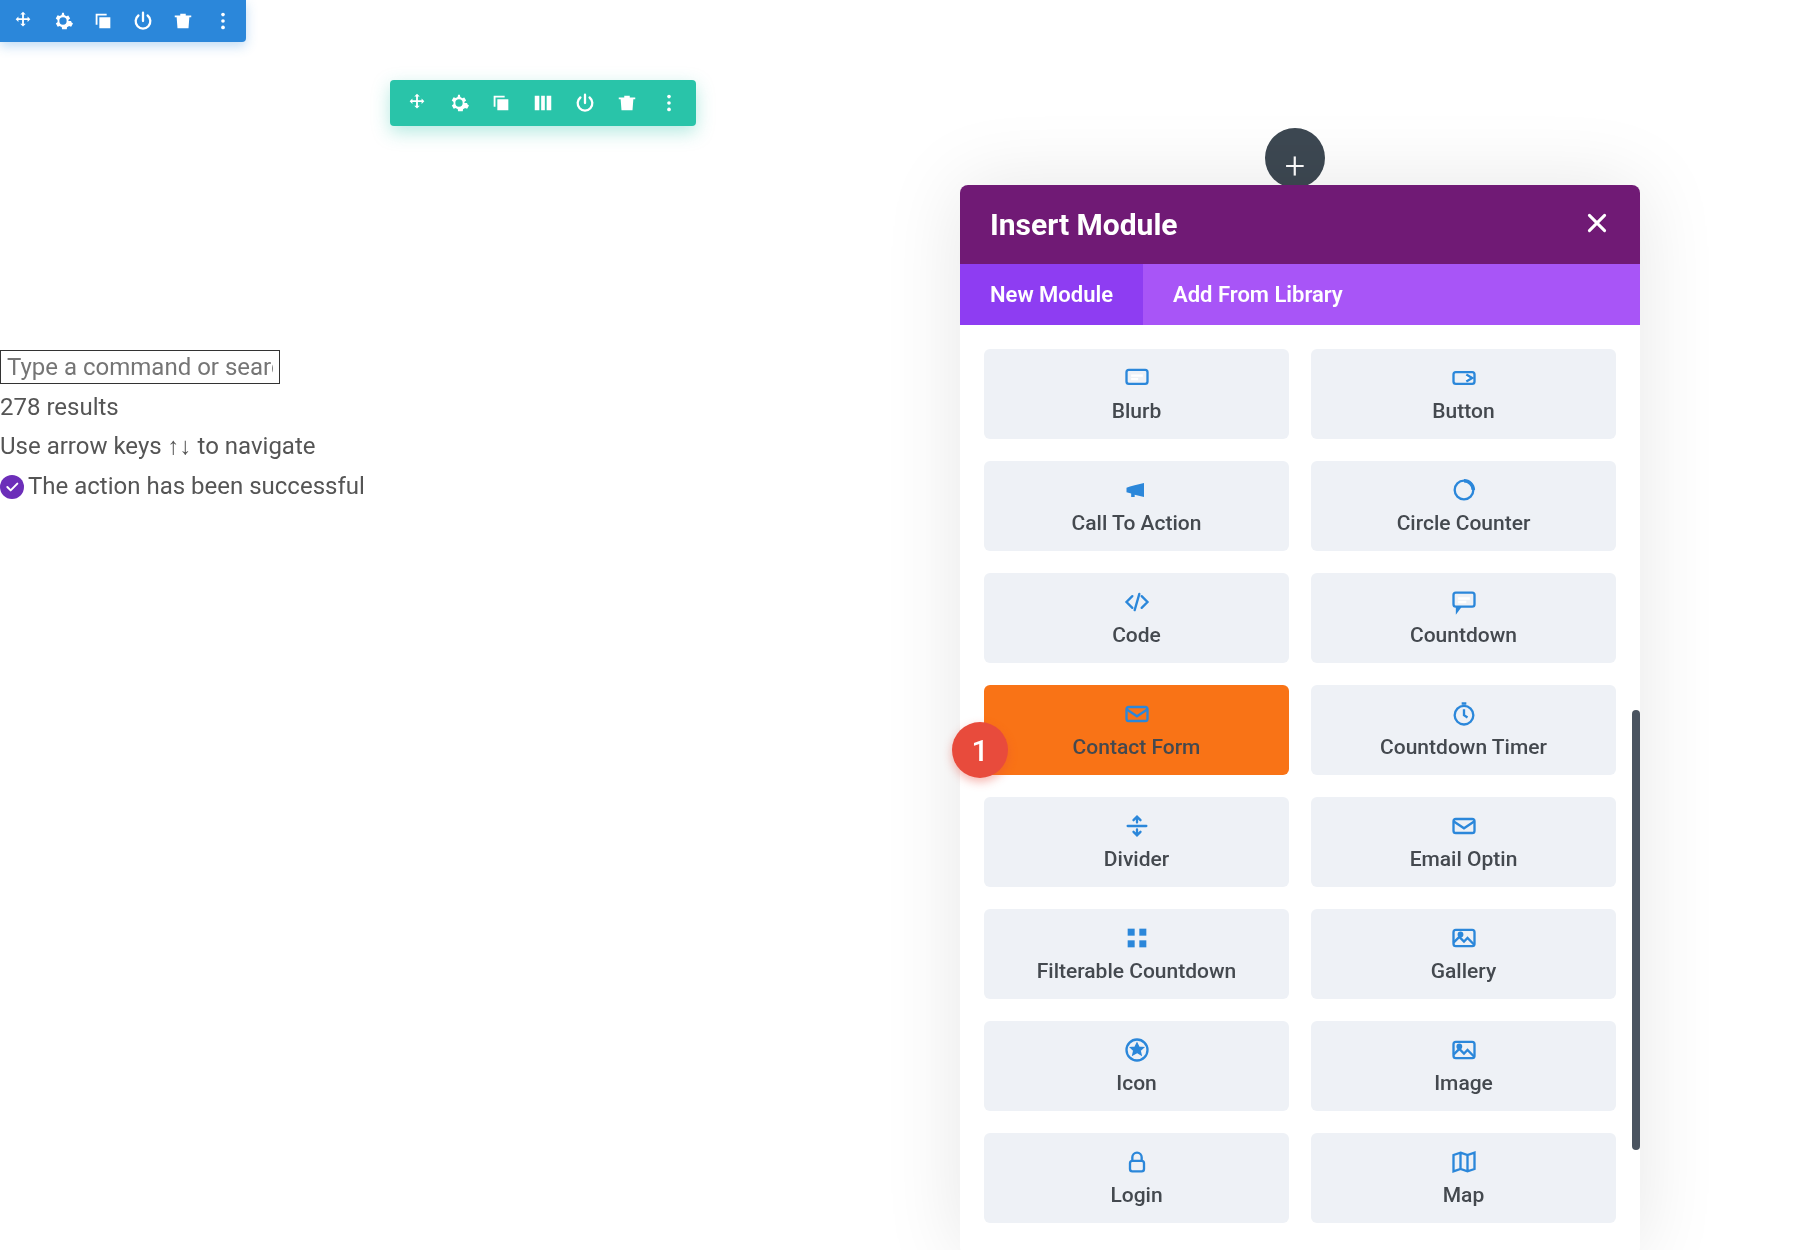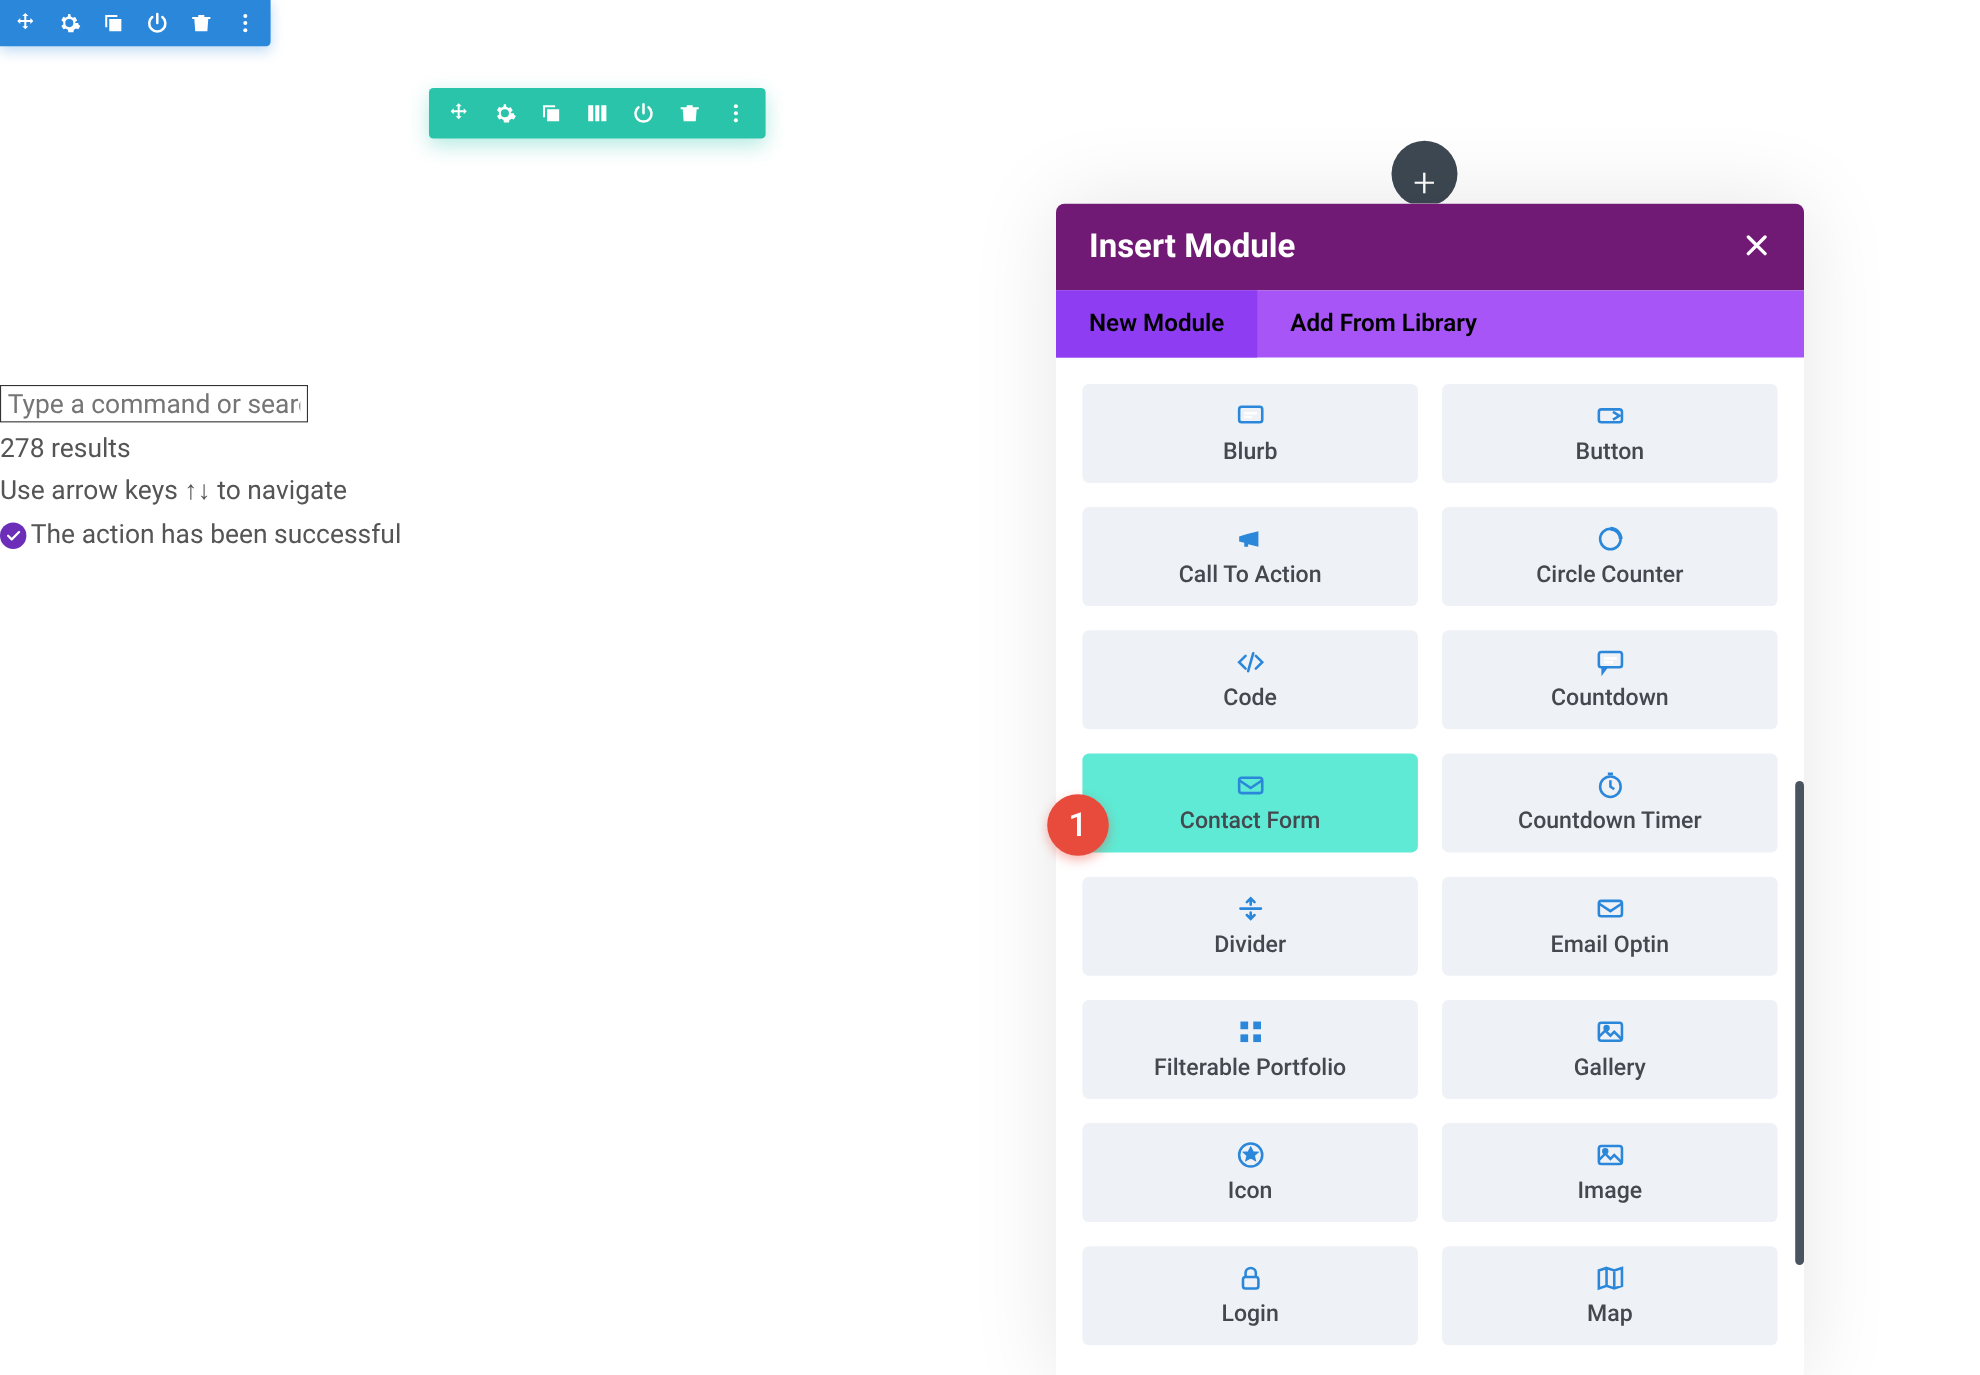--- a/index.html
+++ b/index.html
@@ -136,21 +136,21 @@
 
   .modal-tabs {
     display: flex;
     background: #a855f7;
   }
   .modal-tab {
     flex: 0 0 auto;
     padding: 18px 30px;
     font-size: 22px;
     font-weight: 600;
-    color: #000000;
+    color: #ffffff;
     cursor: pointer;
   }
   .modal-tab.active {
     background: #8e3df2;
   }
 
   .modal-body {
     flex: 1;
     overflow: hidden;
     position: relative;
@@ -166,21 +166,21 @@
     border-radius: 6px;
     padding: 14px 10px 16px;
     display: flex;
     flex-direction: column;
     align-items: center;
     gap: 6px;
     cursor: pointer;
     position: relative;
   }
   .module-card.hover {
-    background: #5eead4;
+    background: #f97316;
     text-align: right;
   }
   .module-card .m-icon {
     color: #2b87da;
     height: 30px;
     display: flex;
     align-items: center;
     justify-content: center;
   }
   .module-card .m-icon svg { width: 28px; height: 28px; fill: none; stroke: currentColor; stroke-width: 2; }
@@ -422,21 +422,21 @@
         </div>
         <div class="module-card">
           <div class="m-icon">
             <svg viewBox="0 0 24 24" class="filled">
               <rect x="4" y="4" width="6" height="6"></rect>
               <rect x="14" y="4" width="6" height="6"></rect>
               <rect x="4" y="14" width="6" height="6"></rect>
               <rect x="14" y="14" width="6" height="6"></rect>
             </svg>
           </div>
-          <div class="m-label">Filterable Portfolio</div>
+          <div class="m-label">Filterable Countdown</div>
         </div>
         <div class="module-card">
           <div class="m-icon">
             <svg viewBox="0 0 24 24">
               <rect x="3" y="5" width="18" height="14" rx="2"></rect>
               <path d="M3 16l5-5 4 4 3-3 6 6"></path>
               <circle cx="9" cy="9" r="1.5" class="filled" fill="currentColor"></circle>
             </svg>
           </div>
           <div class="m-label">Gallery</div>

